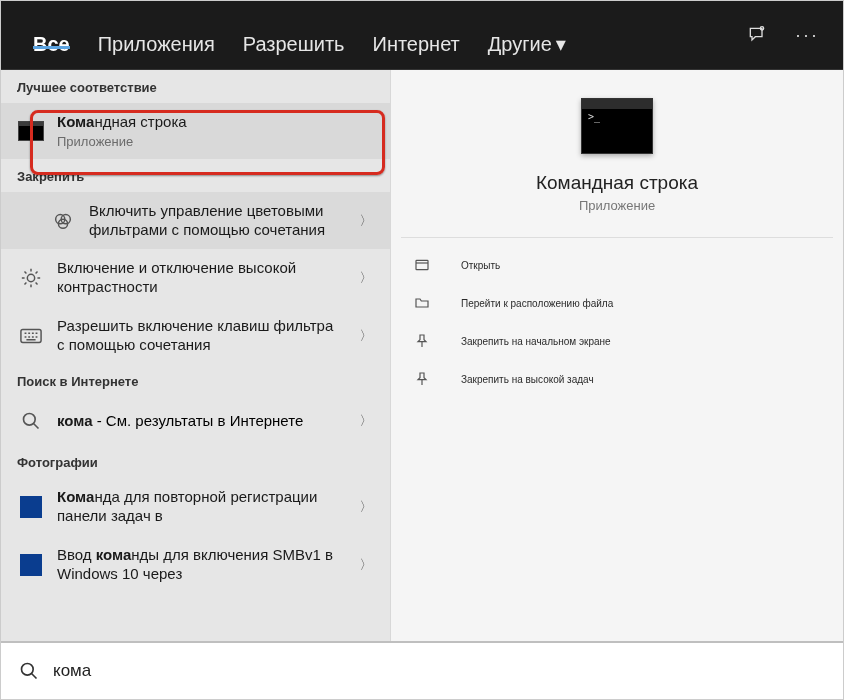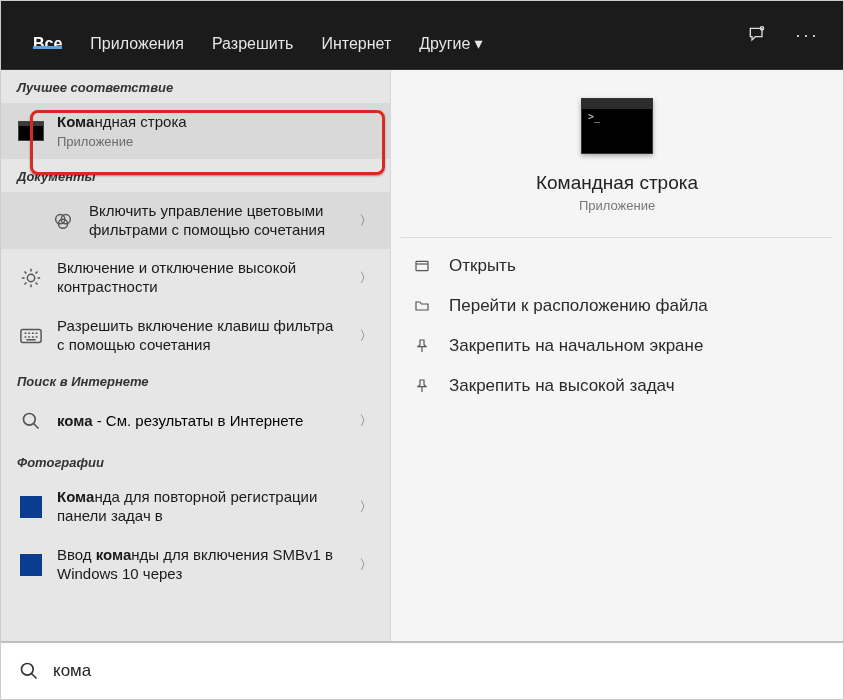--- a/index.html
+++ b/index.html
@@ -2,32 +2,32 @@
 <html><head>
 <meta charset="utf-8">
 <style>
   * { box-sizing: border-box; margin: 0; padding: 0; font-family: "Segoe UI", Arial, sans-serif; }
   body { width: 844px; height: 700px; background: #fff; position: relative; overflow: hidden; }
 
   .container { width: 844px; height: 700px; display: flex; flex-direction: column; border: 1px solid #ccc; }
 
   
   .tabbar { height: 68px; background: #1b1b1b; display: flex; align-items: center; padding: 0 18px; color: #fff; position: relative; }
-  .tabbar .tab { padding: 0 14px; height: 51px; line-height: 68px; font-size: 16px; color: #e6e6e6; cursor: pointer; position: relative; }
+  .tabbar .tab { padding: 0 14px; height: 51px; line-height: 68px; font-size: 20px; color: #e6e6e6; cursor: pointer; position: relative; }
   .tabbar .tab.active { font-weight: 600; color: #fff; }
   .tabbar .tab.active::after { content:""; position:absolute; left:14px; right:14px; bottom:12px; height:3px; background:#5ba3e0; }
   .tabbar .right { margin-left: auto; display: flex; align-items: center; gap: 28px; padding-right: 6px;}
   .tabbar .chevron { margin-left:4px; }
 
   
   .body { flex: 1; display: flex; background: #e6e6e6; min-height: 0; border-top: 1px solid #333;}
   .left { width: 389px; background: #e6e6e6; display: flex; flex-direction: column; min-height:0; }
   .right-pane { flex: 1; background: #f5f5f5; border-left: 1px solid #d8d8d8; display:flex; flex-direction:column; min-height:0;}
 
-  .section-hdr { font-size: 13px; font-weight: 600; color: #333; padding: 10px 16px 8px 16px; font-style: italic; }
+  .section-hdr { font-size: 13px; font-weight: 600; color: #333; padding: 10px 16px 8px 16px; }
 
   .result { display: flex; align-items: center; padding: 10px 10px 10px 16px; gap: 12px; position: relative; cursor:pointer;}
   .result .icon-slot { width: 28px; height: 28px; display:flex; align-items:center; justify-content:center; flex-shrink:0;}
   .result .text { flex:1; min-width:0; }
   .result .title { font-size: 15px; color:#1a1a1a; line-height:1.25;}
   .result .sub { font-size: 13px; color: #6b6b6b; margin-top:2px;}
   .result .chev { width:28px; text-align:center; color:#555; font-size:13px;}
 
   .best { background:#d9d9d9; }
   .best .title { font-weight:400; }
@@ -43,21 +43,21 @@
 
   
   .rp-head { display:flex; flex-direction:column; align-items:center; padding-top:28px; padding-bottom:24px;}
   .rp-bigicon { width:72px; height:56px; background:#000; border:1px solid #333; box-shadow: 0 2px 5px rgba(0,0,0,0.3); position:relative;}
   .rp-bigicon::before{content:"";position:absolute;left:0;right:0;top:0;height:10px;background:#2d2d2d;}
   .rp-bigicon::after{content:">_";position:absolute;left:6px;top:12px;color:#ddd;font-size:10px;font-family:Consolas,monospace;}
   .rp-title { font-size:19px; color:#222; margin-top:18px;}
   .rp-sub { font-size:13px; color:#777; margin-top:4px;}
 
   .rp-actions { border-top:1px solid #ddd; margin:0 10px; padding-top:8px;}
-  .rp-action { display:flex; align-items:center; gap:18px; padding:10px 12px; font-size:17px; color:#2a2a2a; cursor:pointer;}
+  .rp-action { display:flex; align-items:center; gap:30px; padding:10px 12px; font-size:10px; color:#2a2a2a; cursor:pointer;}
   .rp-action .ic { width:18px; height:18px; display:flex; align-items:center; justify-content:center; color:#555;}
 
   
   .searchbar { height:58px; background:#fff; border-top:2px solid #bfbfbf; display:flex; align-items:center; padding:0 18px; gap:14px;}
   .searchbar input { border:none; outline:none; flex:1; font-size:17px; color:#222; background:transparent;}
 
   svg { display:block; }
 </style>
 </head>
 <body>
@@ -92,21 +92,21 @@
       <div class="result best">
         <div class="icon-slot">
             <div class="cmd-icon"></div>
           </div>
         <div class="text">
           <div class="title"><b>Кома</b><span>ндная строка</span></div>
           <div class="sub">Приложение</div>
         </div>
       </div>
 
-      <div class="section-hdr">Документы</div>
+      <div class="section-hdr">Закрепить</div>
 
       <div class="result row-sel">
         <div class="icon-slot">
           <svg width="22" height="22" viewBox="0 0 24 24" fill="none" stroke="#555" stroke-width="1.6">
               <circle cx="9" cy="10" r="5"></circle>
               <circle cx="15" cy="10" r="5"></circle>
               <circle cx="12" cy="15" r="5"></circle>
             </svg>
         </div>
         <div class="text">

